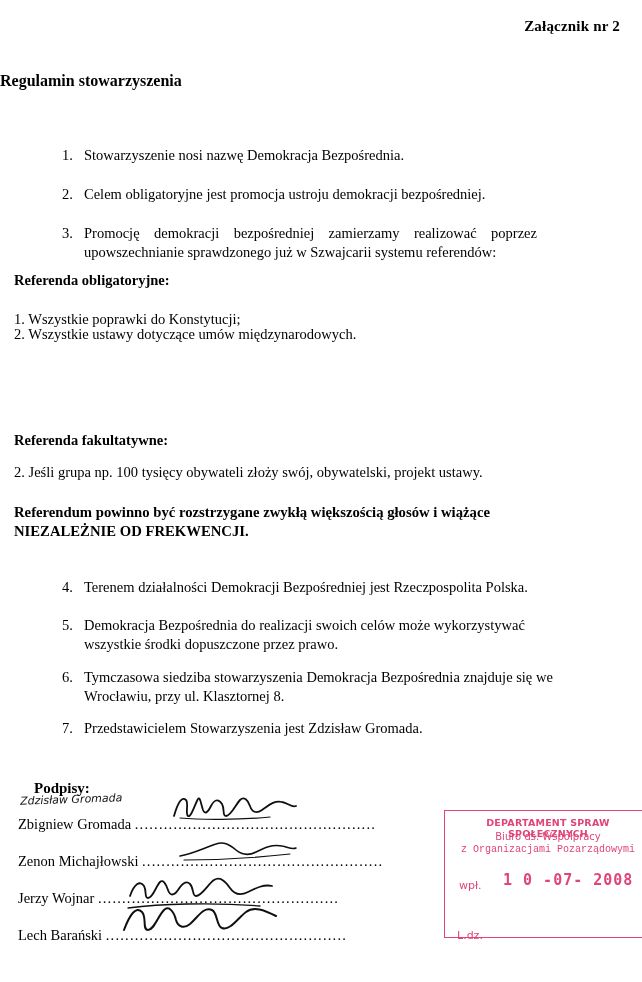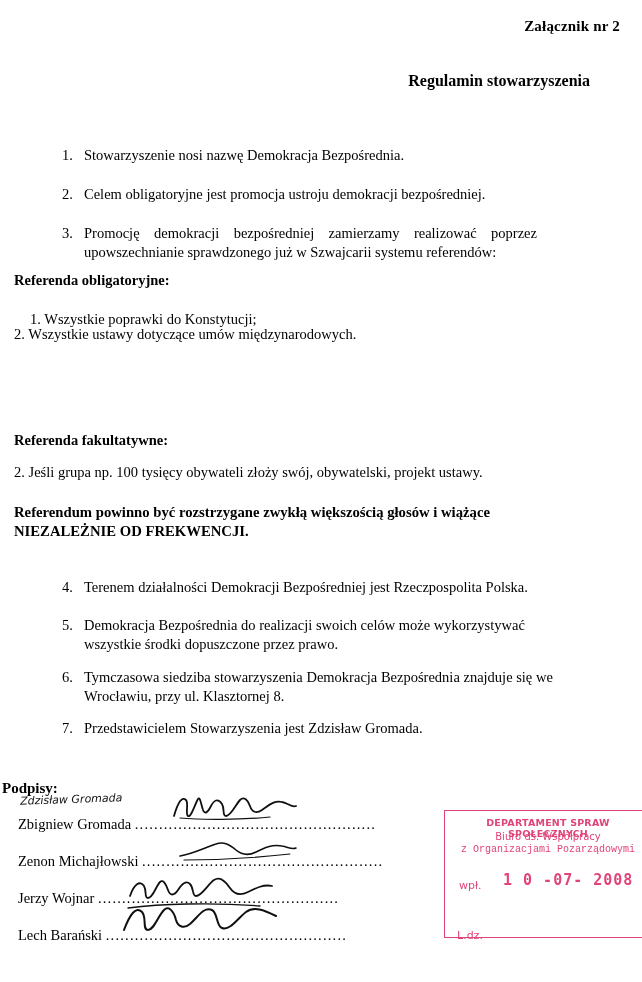--- a/index.html
+++ b/index.html
@@ -27,21 +27,21 @@
     right: 22px;
     font-weight: bold;
     font-size: 15px;
     letter-spacing: 0.2px;
   }
   .doc-title {
     position: absolute;
     top: 72px;
     left: 0;
     width: 590px;
-    text-align: right;
+    text-align: left;
     font-weight: bold;
     font-size: 16px;
   }
   .numbered {
     position: absolute;
     left: 62px;
     width: 500px;
     font-size: 14.5px;
     line-height: 19px;
   }
@@ -75,21 +75,21 @@
   .bold-block {
     position: absolute;
     left: 14px;
     width: 610px;
     font-weight: bold;
     font-size: 14.7px;
     line-height: 19px;
   }
   .signatures-title {
     position: absolute;
-    left: 2px;
+    left: 34px;
     top: 780px;
     font-weight: bold;
     font-size: 15px;
   }
   .sig-row {
     position: absolute;
     left: 18px;
     font-size: 14.5px;
     white-space: nowrap;
   }
@@ -203,21 +203,21 @@
 
   <div class="numbered justify" style="top:224px; width:475px;">
     <span class="num-text">
       <span class="num-marker">3.</span>
       <span>Promocję demokracji bezpośredniej  zamierzamy realizować poprzez upowszechnianie sprawdzonego już w Szwajcarii systemu referendów:</span>
     </span>
   </div>
 
   <div class="section-head" style="top:272px;">Referenda obligatoryjne:</div>
 
-  <div class="plain-para" style="top:310px;margin-left:16px;">1. Wszystkie poprawki do Konstytucji;</div>
+  <div class="plain-para" style="top:310px;">1. Wszystkie poprawki do Konstytucji;</div>
   <div class="plain-para" style="top:325px;">2. Wszystkie ustawy dotyczące umów międzynarodowych.</div>
 
   <div class="section-head" style="top:388px;margin-top:44px;">Referenda fakultatywne:</div>
 
   <div class="plain-para" style="top:463px;">2. Jeśli grupa np. 100 tysięcy obywateli złoży swój, obywatelski, projekt ustawy.</div>
 
   <div class="bold-block" style="top:503px;">Referendum powinno być rozstrzygane zwykłą większością głosów i wiążące</div>
   <div class="bold-block" style="top:522px;">NIEZALEŻNIE OD FREKWENCJI.</div>
 
   <div class="numbered" style="top:578px;">

